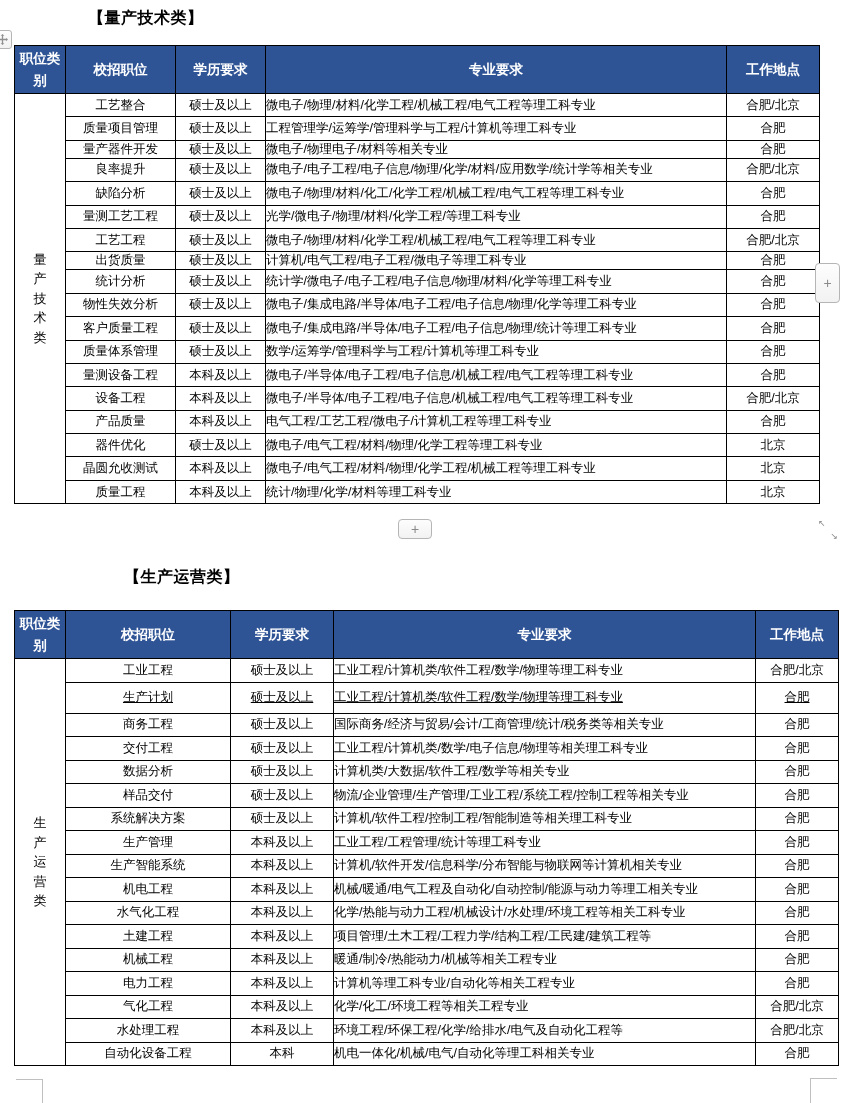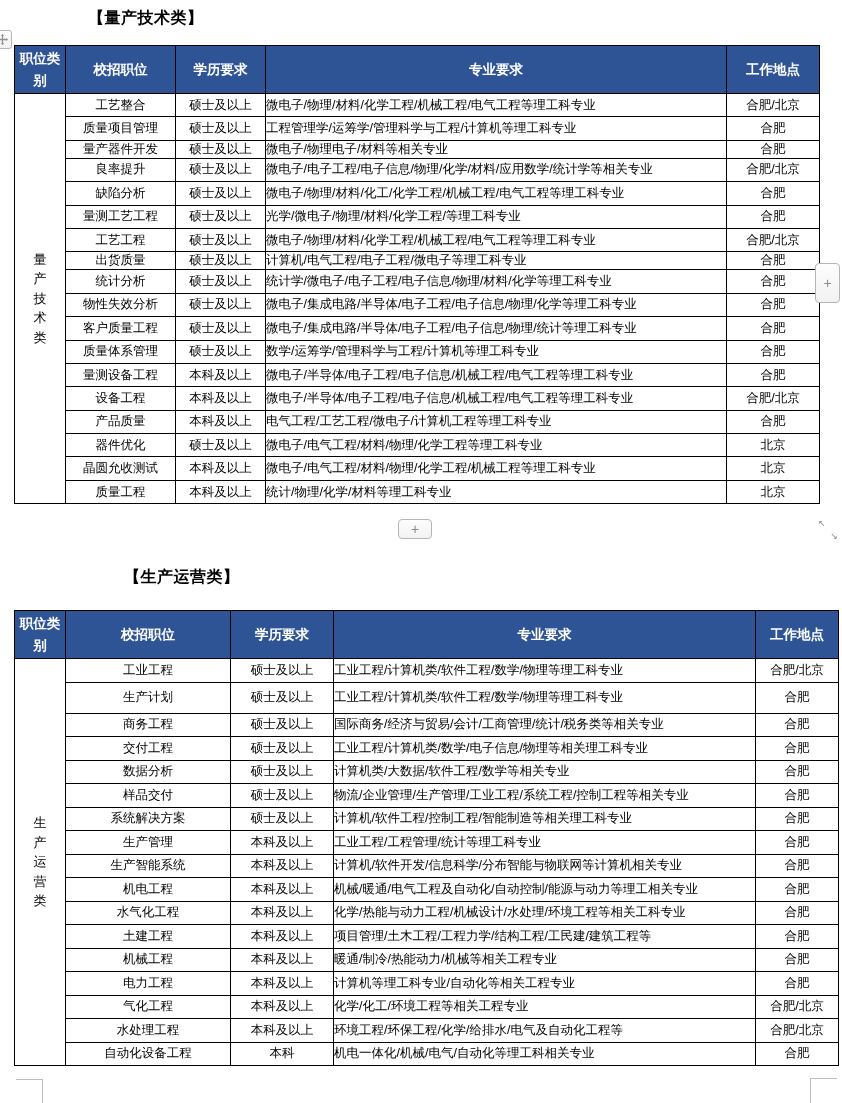--- a/index.html
+++ b/index.html
@@ -230,21 +230,21 @@
     <tbody>
       <tr style="height: 23.5px;">
         <td class="catcell" rowspan="17">
           <div class="vtext">生产运营类</div>
         </td>
         <td class="cell">工业工程</td>
         <td class="cell">硕士及以上</td>
         <td class="cell major">工业工程/计算机类/软件工程/数学/物理等理工科专业</td>
         <td class="cell">合肥/北京</td>
       </tr>
-      <tr style="height: 31px;">
+      <tr style="height: 31px; text-decoration: underline;">
         <td class="cell">生产计划</td>
         <td class="cell">硕士及以上</td>
         <td class="cell major">工业工程/计算机类/软件工程/数学/物理等理工科专业</td>
         <td class="cell">合肥</td>
       </tr>
       <tr style="height: 23.5px;">
         <td class="cell">商务工程</td>
         <td class="cell">硕士及以上</td>
         <td class="cell major">国际商务/经济与贸易/会计/工商管理/统计/税务类等相关专业</td>
         <td class="cell">合肥</td>

